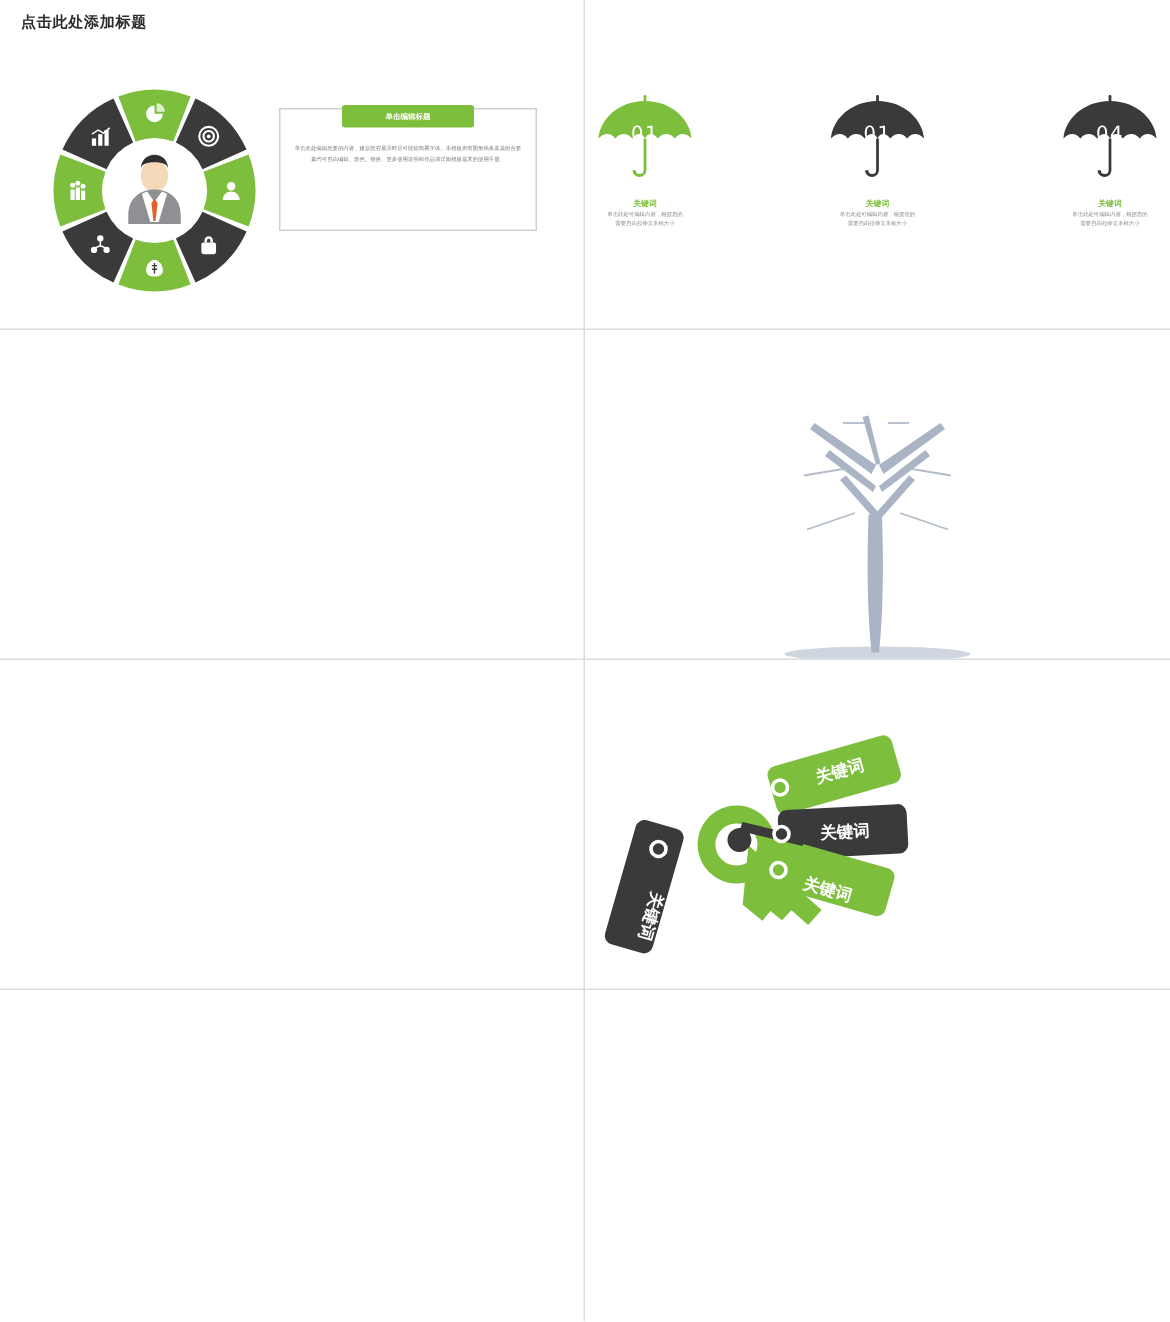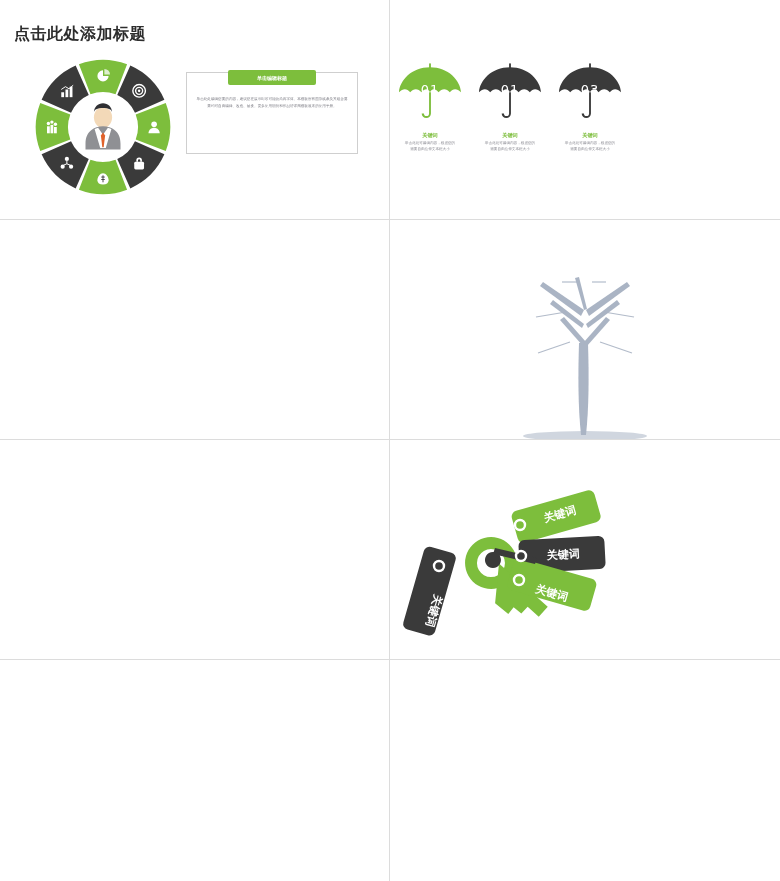--- a/index.html
+++ b/index.html
@@ -14,39 +14,39 @@
 
   
   .grid { position:absolute; inset:0; display:grid;
           grid-template-columns:390px 390px;
           grid-template-rows:220px 220px 220px 221px; }
   .panel { position:relative; background:#fff;
            border-right:1px solid #dcdcdc; border-bottom:1px solid #dcdcdc; overflow:hidden; }
   .panel:nth-child(2n) { border-right:none; }
   .panel:nth-child(7), .panel:nth-child(8) { border-bottom:none; }
 
-  .slide-title { position:absolute; left:14px; top:24px; font-size:16px; font-weight:bold;
+  .slide-title { position:absolute; left:14px; top:8px; font-size:10px; font-weight:bold;
                  color:#2d2d2d; letter-spacing:.5px; }
   .bdy { font-size:3.6px; color:#8a8a92; line-height:1.55; }
   .kw  { font-size:5.2px; font-weight:bold; color:#7DBE3C; }
 
   
   .gear-wrap { position:absolute; left:33px; top:57px; width:140px; height:140px; }
   .gear-wrap svg { display:block; }
   .card { position:absolute; left:186px; top:72px; width:172px; height:82px;
           border:1px solid #cfcfcf; background:#fff; }
   .card-pill { position:absolute; left:228px; top:70px; width:88px; height:15px;
                background:#7DBE3C; border-radius:2px; display:flex; align-items:center;
                justify-content:center; color:#fff; font-size:5px; font-weight:bold; }
   .card-body { position:absolute; left:196px; top:96px; width:152px; text-align:center;
                font-size:3.6px; color:#7d7d85; line-height:1.9; }
 
   
   .umb-row { position:absolute; left:0; top:62px; width:390px; display:flex;
-             justify-content:flex-start; }
+             justify-content:space-between; }
   .umb { width:80px; text-align:center; position:relative; }
   .umb .num { position:absolute; left:0; right:0; top:20px; color:#fff;
               font-size:13px; font-family:"DejaVu Sans",sans-serif; letter-spacing:1px; }
   .umb .kwl { margin-top:4px; }
   .umb .bul { margin-top:2px; text-align:center; }
 </style>
 </head>
 <body>
 
 <div class="page">
@@ -150,21 +150,21 @@
             </svg><div class="num">01</div><div class="kwl kw">关键词</div><div class="bul bdy">单击此处可编辑内容，根据您的<br>需要自由拉伸文本框大小</div></div>
           <div class="umb"><svg width="66" height="62" viewBox="0 0 100 94">
               <path d="M50 8 C22 8 4 28 3 46 c6-6 12-6 17 0 5-6 12-6 17 0 5-6 10-6 13 0 3-6 8-6 13 0 5-6 12-6 17 0 5-6 11-6 17 0 C96 28 78 8 50 8z" fill="#3A3A3A"></path>
               <rect x="48.6" y="2" width="2.8" height="8" rx="1.2" fill="#3A3A3A"></rect>
               <path d="M48.6 46 h2.8 v32 a7 7 0 0 1 -14 0 h3.4 a3.6 3.6 0 0 0 7.8 0z" fill="#3A3A3A"></path>
             </svg><div class="num">01</div><div class="kwl kw">关键词</div><div class="bul bdy">单击此处可编辑内容，根据您的<br>需要自由拉伸文本框大小</div></div>
           <div class="umb"><svg width="66" height="62" viewBox="0 0 100 94">
               <path d="M50 8 C22 8 4 28 3 46 c6-6 12-6 17 0 5-6 12-6 17 0 5-6 10-6 13 0 3-6 8-6 13 0 5-6 12-6 17 0 5-6 11-6 17 0 C96 28 78 8 50 8z" fill="#3A3A3A"></path>
               <rect x="48.6" y="2" width="2.8" height="8" rx="1.2" fill="#3A3A3A"></rect>
               <path d="M48.6 46 h2.8 v32 a7 7 0 0 1 -14 0 h3.4 a3.6 3.6 0 0 0 7.8 0z" fill="#3A3A3A"></path>
-            </svg><div class="num">03</div><div class="kwl kw">关键词</div><div class="bul bdy">单击此处可编辑内容，根据您的<br>需要自由拉伸文本框大小</div></div>
+            </svg><div class="num">04</div><div class="kwl kw">关键词</div><div class="bul bdy">单击此处可编辑内容，根据您的<br>需要自由拉伸文本框大小</div></div>
         </div>
   </div>
 
   <div class="panel">
     
   </div>
 
   <div class="panel">
     <svg width="390" height="220" style="position:absolute;left:0;top:0">
       <g fill="#aab4c4">

